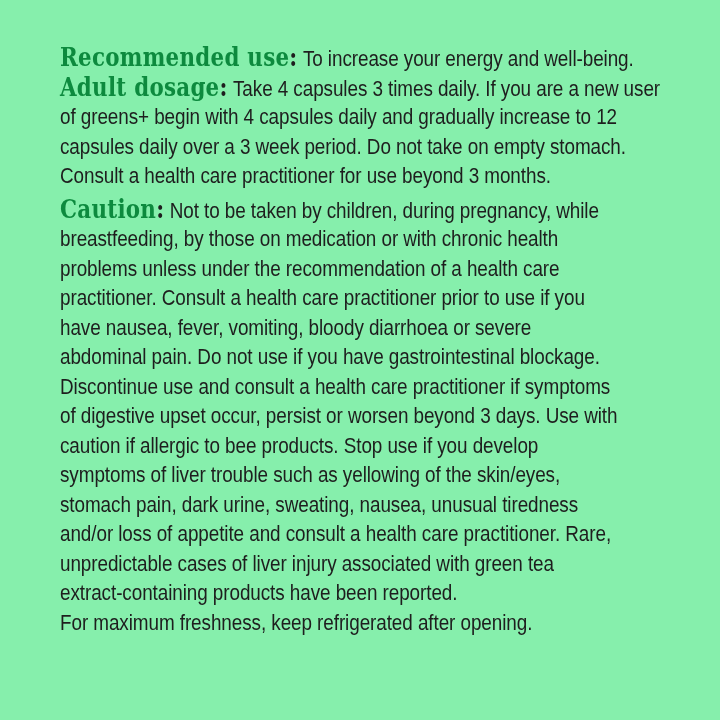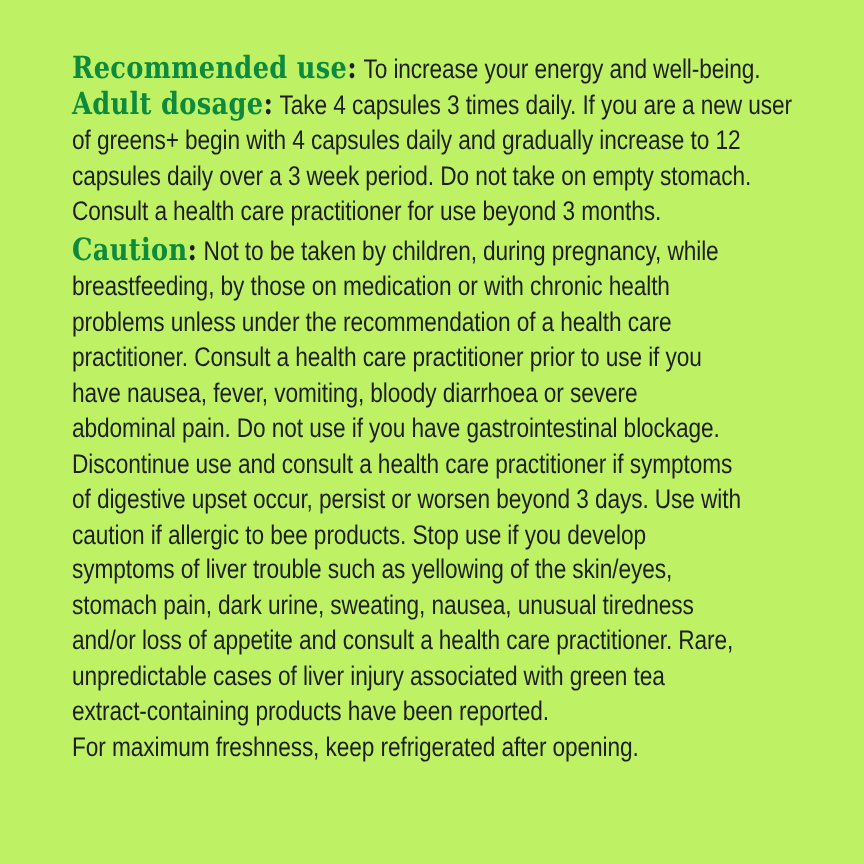--- a/index.html
+++ b/index.html
@@ -4,21 +4,21 @@
 <style>
   html, body {
     margin: 0;
     padding: 0;
     background: #ffffff;
   }
   .page {
     position: relative;
     width: 720px;
     height: 720px;
-    background: #bef264;
+    background: #86efac;
     overflow: hidden;
     font-family: "Liberation Sans", sans-serif;
   }
   .label-text {
     position: absolute;
     left: 60px;
     top: 43px;
     width: 740px;
     transform: scaleX(0.84);
     transform-origin: 0 0;

